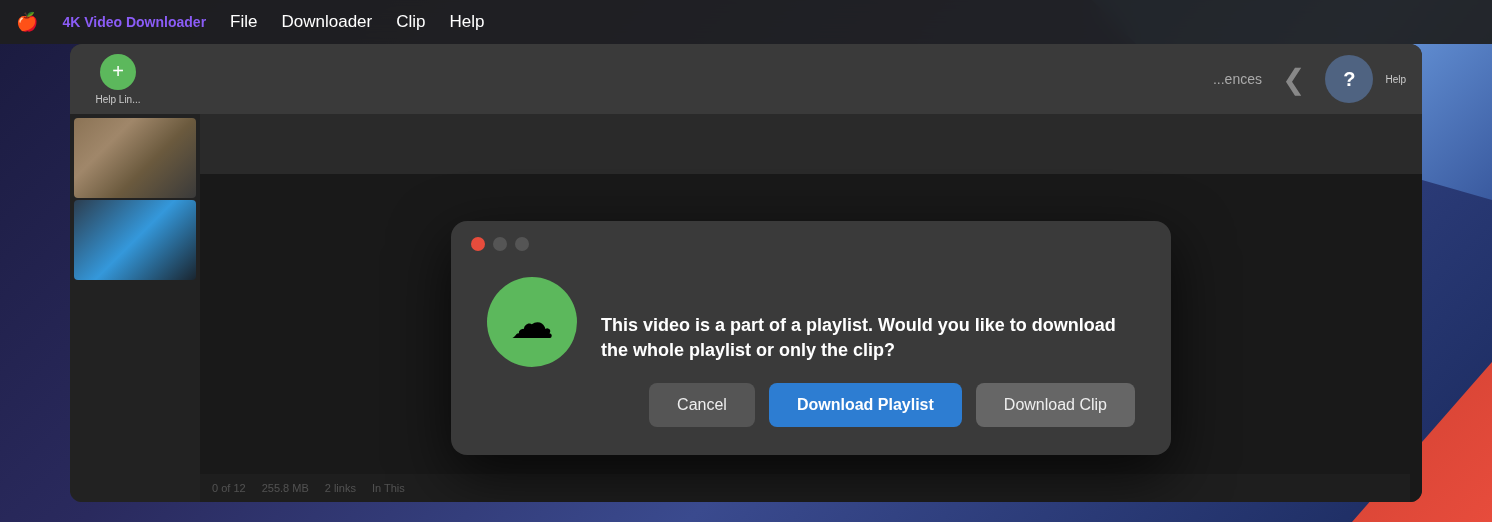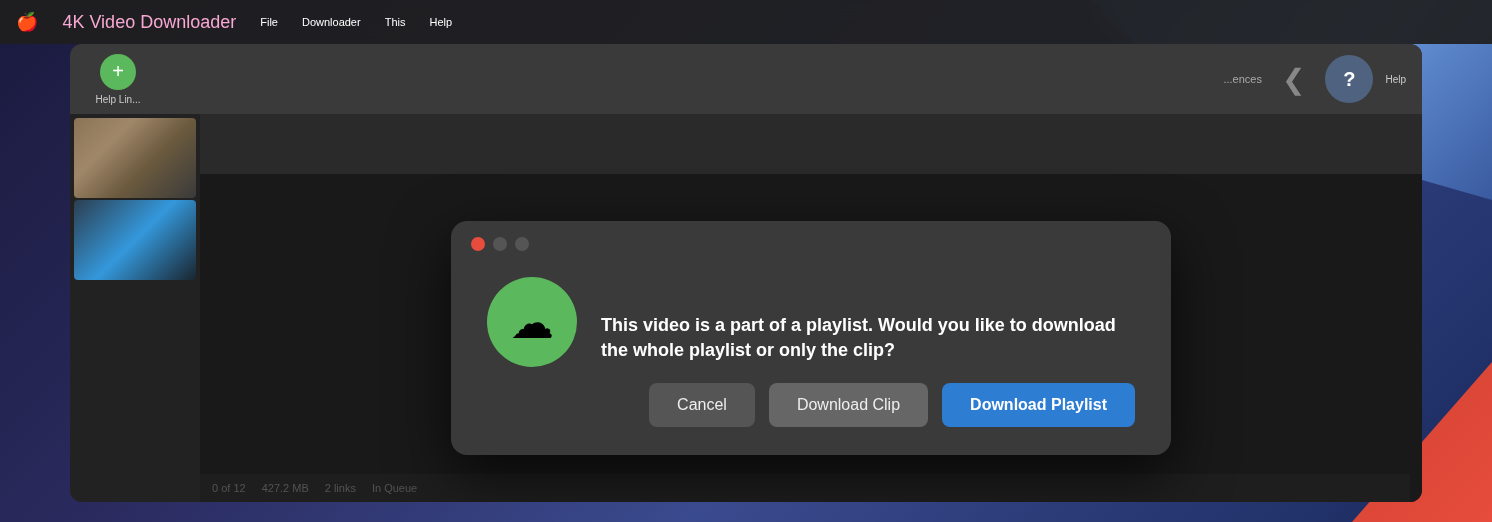--- a/index.html
+++ b/index.html
@@ -61,27 +61,27 @@
       gap: 24px;
     }
 
     .menu-bar-apple {
       font-size: 18px;
       color: white;
       cursor: default;
     }
 
     .menu-bar-app-name {
-      font-size: 18px;
-      font-weight: 400;
-      color: #f9a8d4;
+      font-size: 14px;
+      font-weight: 700;
+      color: #8b5cf6;
     }
 
     .menu-bar-item {
-      font-size: 11px;
+      font-size: 17px;
       font-weight: 400;
       color: white;
       cursor: default;
     }
 
     
     .app-window-bg {
       position: absolute;
       top: 44px;
       left: 70px;
@@ -318,37 +318,37 @@
       color: #eee;
     }
 
     .btn-download-playlist {
       background: #2d7dd2;
       color: white;
       font-weight: 600;
     }
 
     .prefs-label {
-      font-size: 11px;
+      font-size: 14px;
       color: #aaa;
     }
   </style>
 </head>
 <body>
 
 <div class="bg"></div>
 <div class="bg-accent-top"></div>
 <div class="bg-accent-bottom"></div>
 
 <div class="menu-bar">
   <span class="menu-bar-apple">🍎</span>
   <span class="menu-bar-app-name">4K Video Downloader</span>
   <span class="menu-bar-item">File</span>
   <span class="menu-bar-item">Downloader</span>
-  <span class="menu-bar-item">This</span>
+  <span class="menu-bar-item">Clip</span>
   <span class="menu-bar-item">Help</span>
 </div>
 
 <div class="app-window-bg">
 
   <div class="app-toolbar">
     <div class="toolbar-btn">
       <div class="toolbar-btn-icon">+</div>
       <span class="toolbar-btn-label">Help Lin...</span>
     </div>
@@ -363,23 +363,23 @@
 
     <div class="sidebar">
       <div class="sidebar-thumb thumb-1"></div>
       <div class="sidebar-thumb thumb-2"></div>
     </div>
 
     <div class="main-content">
 
       <div class="status-bar">
         <span>0 of 12</span>
-        <span>427.2 MB</span>
+        <span>255.8 MB</span>
         <span>2 links</span>
-        <span>In Queue</span>
+        <span>In This</span>
       </div>
 
       <div class="dialog-overlay">
         <div class="dialog">
 
           <div class="dialog-titlebar">
             <div class="dot dot-red"></div>
             <div class="dot dot-yellow"></div>
             <div class="dot dot-green"></div>
           </div>
@@ -389,22 +389,22 @@
               <span class="dialog-icon-inner">☁</span>
             </div>
             <div class="dialog-text">
               <p class="dialog-message">This video is a part of a playlist. Would you like to
 download the whole playlist or only the clip?</p>
             </div>
           </div>
 
           <div class="dialog-actions">
             <button class="btn btn-cancel">Cancel</button>
+            <button class="btn btn-download-playlist">Download Playlist</button>
             <button class="btn btn-download-clip">Download Clip</button>
-            <button class="btn btn-download-playlist">Download Playlist</button>
           </div>
 
         </div>
       </div>
 
     </div>
 
   </div>
 
 </div>

